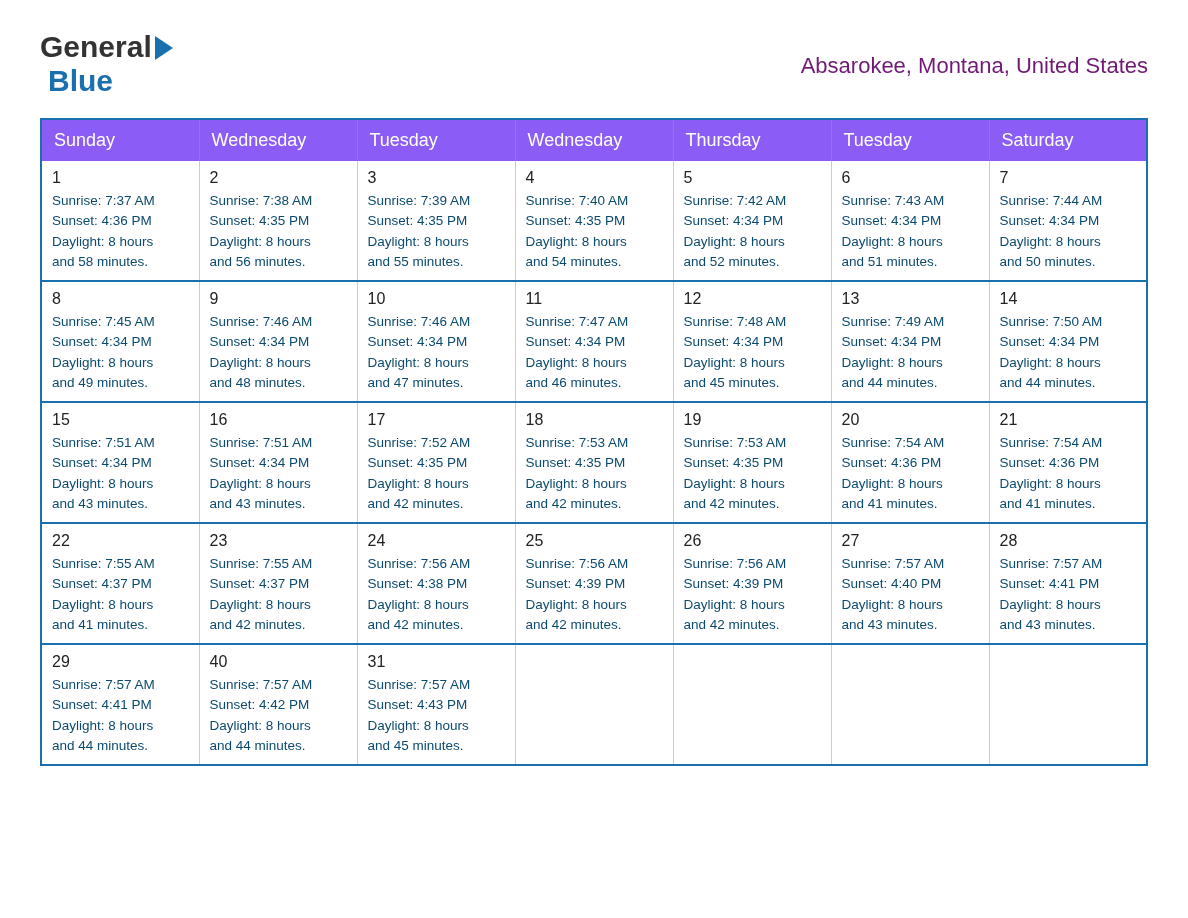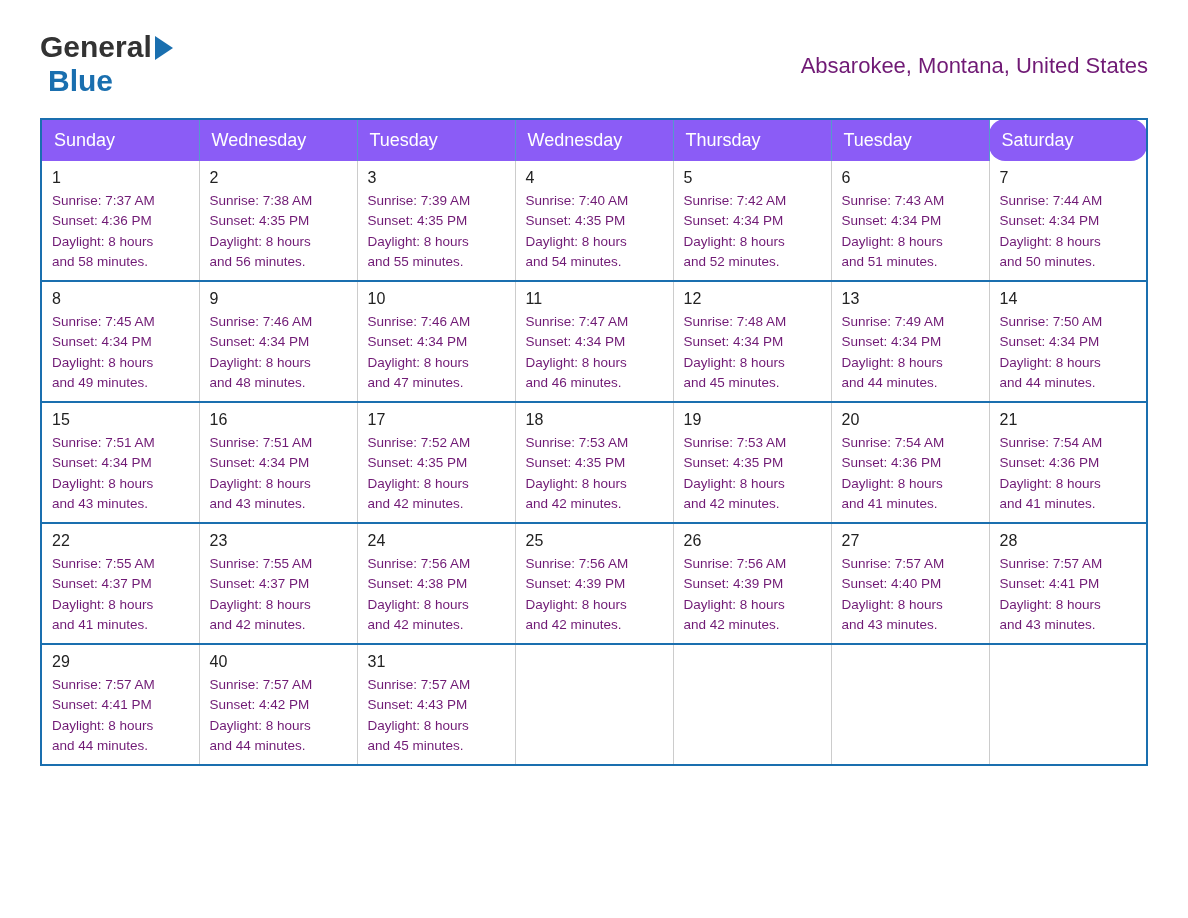--- a/index.html
+++ b/index.html
@@ -43,21 +43,21 @@
     .calendar th {
       background-color: #8b5cf6;
       color: #fff;
       font-size: 18px;
       font-weight: normal;
       padding: 10px 12px;
       text-align: left;
       border-right: 1px solid #5599cc;
       margin-left: 28px;
     }
-    .calendar th:last-child { border-right: none; border-radius: 16px; }
+    .calendar th:last-child { border-right: none; }
     .calendar td {
       vertical-align: top;
       padding: 8px 10px;
       border-right: 1px solid #ccc;
       border-bottom: 2px solid #1a6faf;
       font-size: 13.5px;
       color: #333;
       width: 14.28%;
       min-height: 100px;
     }
@@ -65,21 +65,21 @@
     .calendar tr:last-child td { border-bottom: none; }
     .day-number {
       font-size: 16px;
       font-weight: normal;
       color: #222;
       margin-bottom: 4px;
     }
     .day-info {
       line-height: 1.5;
       font-size: 13.5px;
-      color: #701a75;
+      color: #0c4a6e;
     }
     .empty-cell { background: #fff; }
     .logo-general {
       font-size: 30px;
       font-weight: bold;
       color: #333;
     }
     .logo-arrow {
       width: 0;
       height: 0;

